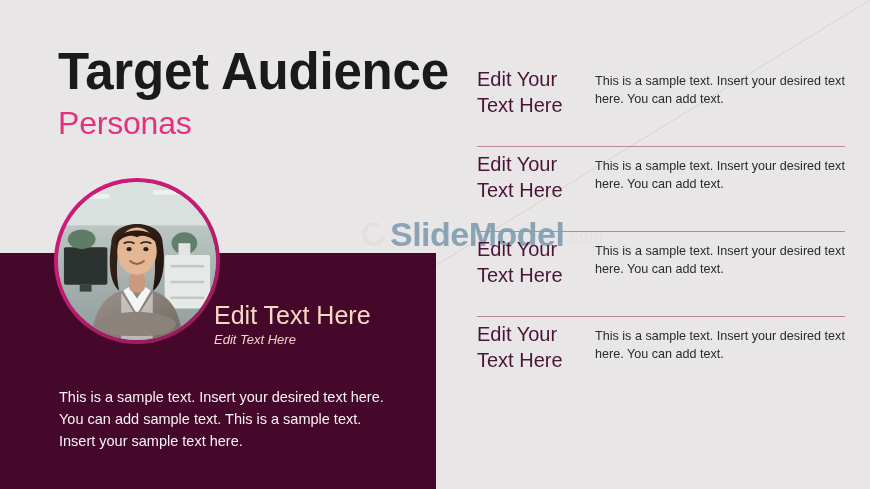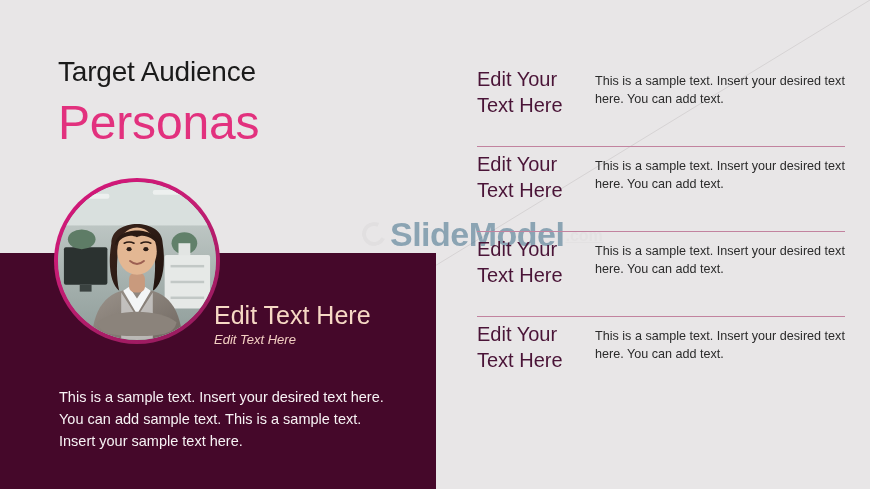--- a/index.html
+++ b/index.html
@@ -30,29 +30,29 @@
   }
 
   
   #title-block {
     position: absolute;
     left: 58px;
     top: 46px;
     z-index: 4;
   }
   .title-line1 {
-    font-size: 28px;
+    font-size: 51px;
     line-height: 52px;
-    font-weight: 400;
+    font-weight: 700;
     color: #1a1a1a;
     letter-spacing: -0.2px;
     white-space: nowrap;
   }
   .title-line2 {
-    font-size: 48px;
+    font-size: 32px;
     line-height: 50px;
     font-weight: 400;
     color: #e2317e;
     letter-spacing: -0.2px;
     white-space: nowrap;
   }
 
   
   #dark-panel {
     position: absolute;

